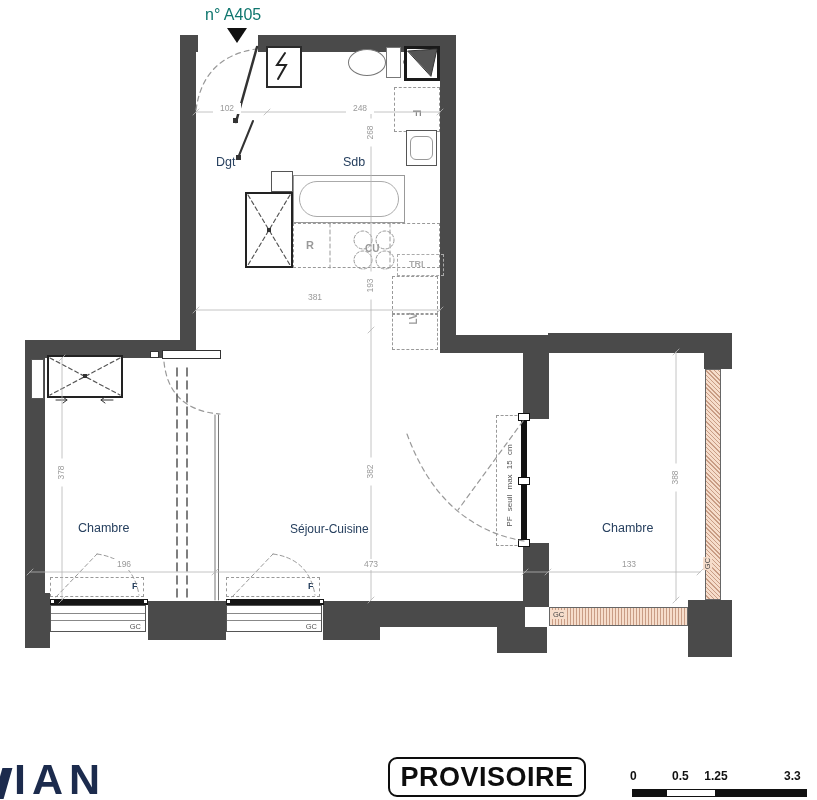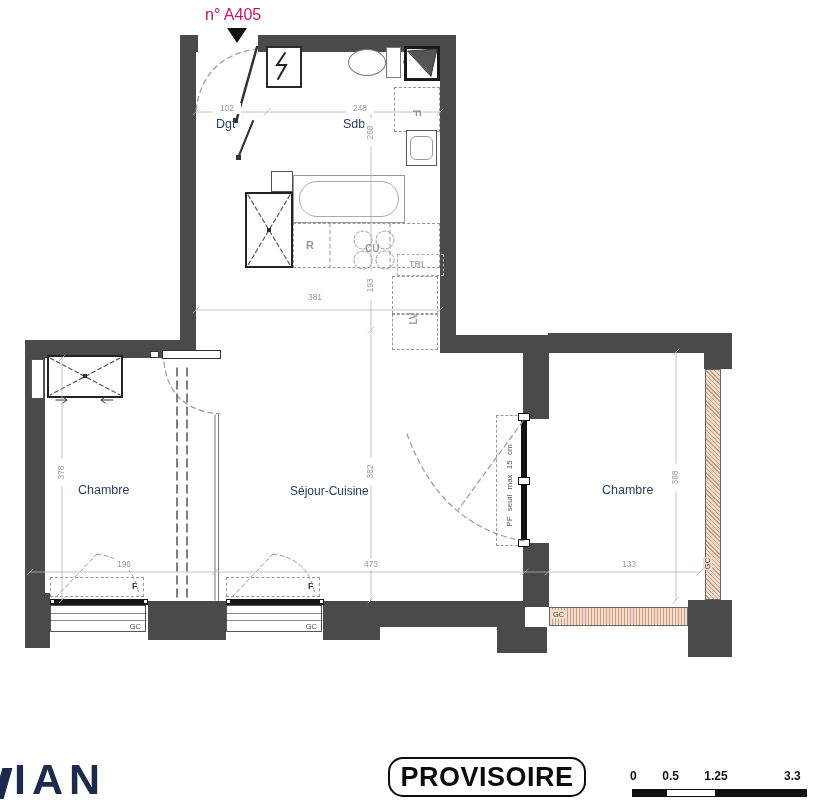--- a/index.html
+++ b/index.html
@@ -1,20 +1,20 @@
 <!DOCTYPE html>
 <html><head>
 <meta charset="utf-8">
 <style>
   html,body{margin:0;padding:0;background:#fff;}
   #canvas{position:relative;width:817px;height:800px;background:#fff;overflow:hidden;
           font-family:"Liberation Sans", sans-serif;}
   .wall{position:absolute;background:#4a4a4a;}
   .abs{position:absolute;}
-  .lbl{position:absolute;color:#27405f;font-size:12.5px;white-space:nowrap;}
+  .lbl{position:absolute;color:#27405f;font-size:12.5px;white-space:nowrap;margin-top:38px;}
   .dim{position:absolute;color:#9a9a9a;font-size:8.5px;background:#fff;line-height:11px;
        text-align:center;width:28px;height:11px;white-space:nowrap;}
   .dimv{transform:rotate(-90deg);}
   .fix{position:absolute;border:1.5px solid #777;background:#fff;box-sizing:border-box;}
   .dashbox{position:absolute;border:1.5px dashed #999;box-sizing:border-box;}
   .fixlbl{position:absolute;color:#999;font-weight:bold;white-space:nowrap;}
   .rot90{transform:rotate(90deg);}
   .rotm90{transform:rotate(-90deg);}
   .wood{position:absolute;background:#f6ddcb;border:1px solid #666;box-sizing:border-box;}
   .woodv{background:repeating-linear-gradient(45deg,#f6ddcb 0px,#f6ddcb 2px,#c99d85 2px,#c99d85 3px);}
@@ -24,28 +24,28 @@
   .win .bar{position:absolute;left:0;top:24px;width:98px;height:6px;background:#161616;}
   .win .cap{position:absolute;top:25px;width:3px;height:3px;background:#fff;}
   .win .sill{position:absolute;left:0;top:30px;width:96px;height:27px;background:#fff;border:1px solid #555;box-sizing:border-box;}
   .win .sline{position:absolute;left:0;width:100%;height:1px;background:#888;}
   .win .gc{position:absolute;right:4px;bottom:0px;font-size:7.5px;color:#555;}
   .win .flabel{position:absolute;left:82px;top:6px;font-size:9px;font-weight:bold;color:#27405f;}
   .gcchip{position:absolute;font-size:7.5px;color:#444;background:#f6ddcb;padding:0 1px;}
   svg.overlay{position:absolute;left:0;top:0;z-index:5;}
   .z6{z-index:6;}
   #stamp{position:absolute;left:388px;top:757px;width:198px;height:40px;border:2.5px solid #0d0d0d;
-         border-radius:15px;display:flex;align-items:center;justify-content:center;
+         border-radius:9px;display:flex;align-items:center;justify-content:center;
          font-size:27px;font-weight:600;color:#0d0d0d;letter-spacing:.5px;box-sizing:border-box;}
   .sblbl{position:absolute;font-size:12px;font-weight:bold;color:#111;top:769px;}
   .sbseg{position:absolute;top:789px;height:8px;box-sizing:border-box;}
   #logo-text{position:absolute;left:14px;top:755px;font-size:43px;font-weight:bold;
              color:#1c2b4d;letter-spacing:6px;}
   #logo-cut{position:absolute;left:-2px;top:768px;width:10px;height:31px;background:#1c2b4d;transform:skewX(-16deg);}
-  #unit-label{position:absolute;left:205px;top:6px;font-size:16px;color:#be185d;}
+  #unit-label{position:absolute;left:205px;top:6px;font-size:16px;color:#0f766e;}
   #entry-tri{position:absolute;left:227px;top:28px;width:0;height:0;
              border-left:10px solid transparent;border-right:10px solid transparent;border-top:15px solid #111;}
   .pfnote{word-spacing:3px;}
 </style>
 </head>
 <body>
 
 <div id="canvas">
 
   <div id="unit-label">n° A405</div>
@@ -207,21 +207,21 @@
   <div class="dim dimv z6" style="left:47px;top:467px">378</div>
   <div class="dim dimv z6" style="left:356px;top:466px">382</div>
   <div class="dim dimv z6" style="left:661px;top:472px">388</div>
   <div class="dim z6" style="left:110px;top:559px">196</div>
   <div class="dim z6" style="left:357px;top:559px">473</div>
   <div class="dim z6" style="left:615px;top:559px">133</div>
 
   <div id="stamp">PROVISOIRE</div>
 
   <div class="sblbl" style="left:630px">0</div>
-  <div class="sblbl" style="left:655px;width:24px;text-align:right">0.5</div>
+  <div class="sblbl" style="left:672px;width:24px;text-align:left">0.5</div>
   <div class="sblbl" style="left:700px;width:32px;text-align:center">1.25</div>
   <div class="sblbl" style="left:784px">3.3</div>
   <div class="sbseg" style="left:632px;width:34px;background:#111"></div>
   <div class="sbseg" style="left:666px;width:50px;background:#fff;border:1px solid #111"></div>
   <div class="sbseg" style="left:716px;width:91px;background:#111"></div>
 
   <div id="logo-cut"></div>
   <div id="logo-text">IAN</div>
 
 </div>

